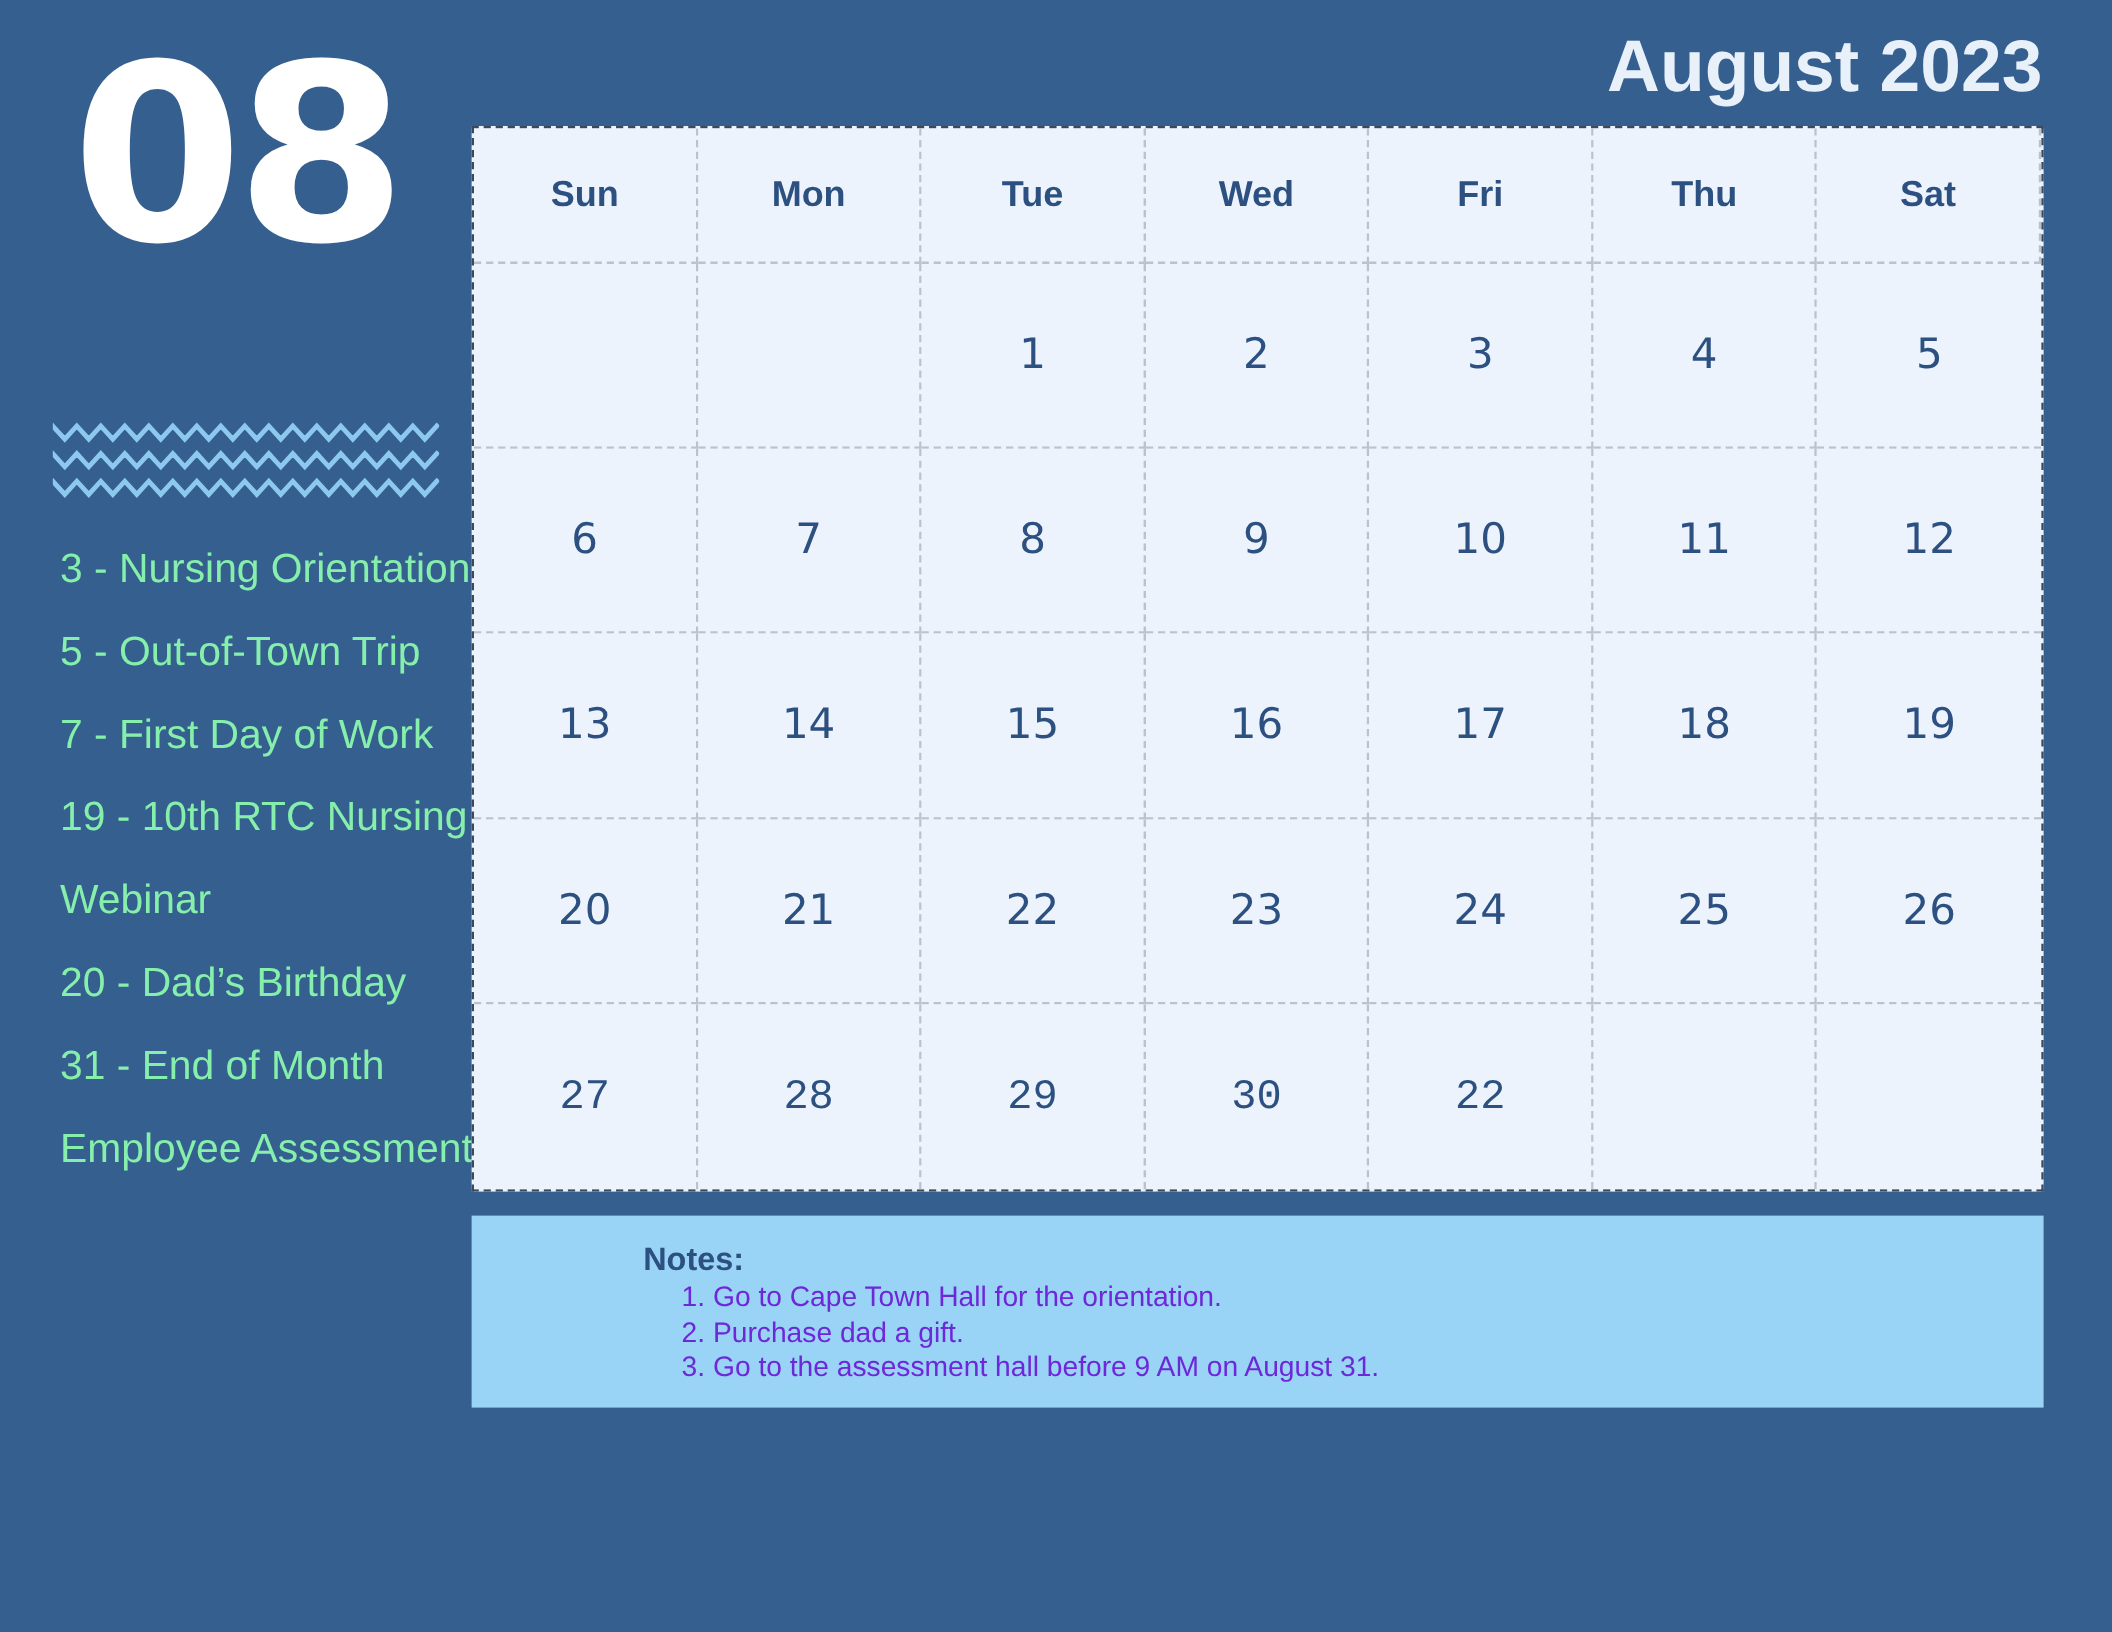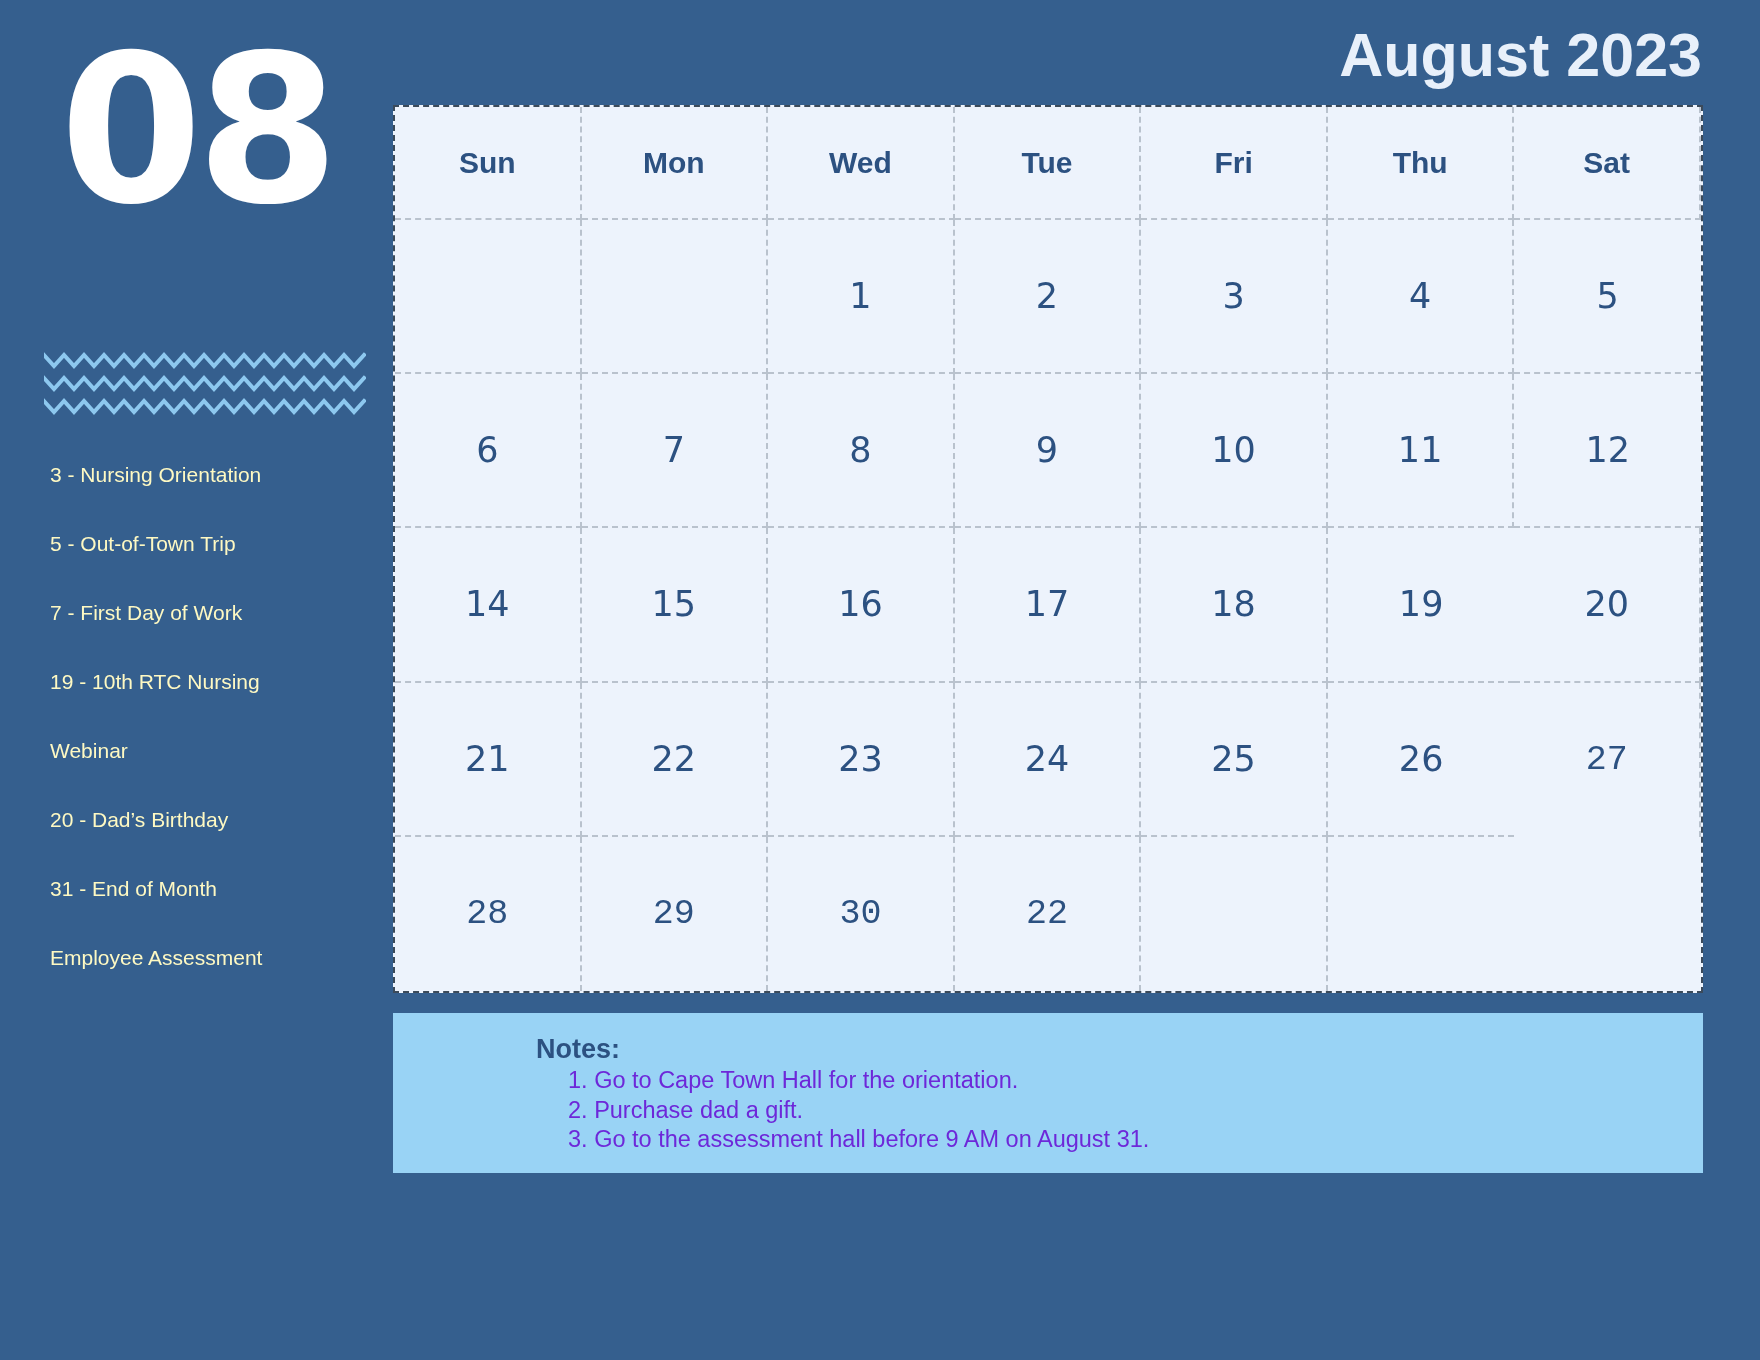--- a/index.html
+++ b/index.html
@@ -55,22 +55,22 @@
   }
 
   #events-list {
     position: absolute;
     left: 50px;
     top: 440px;
     width: 340px;
   }
 
   .event-item {
-    color: #fef9c3;
-    font-size: 21px;
+    color: #86efac;
+    font-size: 34px;
     line-height: 69px;
     white-space: nowrap;
   }
 
   
   #month-title {
     position: absolute;
     right: 58px;
     top: 18px;
     color: #e8f0fa;
@@ -185,39 +185,40 @@
         <div class="event-item">Employee Assessment</div>
       </div>
 
   </aside>
 
   <h1 id="month-title">August 2023</h1>
 
   <div id="calendar-grid">
       <div class="dow-cell">Sun</div>
       <div class="dow-cell">Mon</div>
+      <div class="dow-cell">Tue</div>
       <div class="dow-cell">Wed</div>
-      <div class="dow-cell">Tue</div>
       <div class="dow-cell">Fri</div>
       <div class="dow-cell">Thu</div>
       <div class="dow-cell">Sat</div>
       <div class="day-cell"></div>
       <div class="day-cell"></div>
       <div class="day-cell">1</div>
       <div class="day-cell">2</div>
       <div class="day-cell">3</div>
       <div class="day-cell">4</div>
       <div class="day-cell col-last">5</div>
       <div class="day-cell">6</div>
       <div class="day-cell">7</div>
       <div class="day-cell">8</div>
       <div class="day-cell">9</div>
       <div class="day-cell">10</div>
       <div class="day-cell">11</div>
       <div class="day-cell col-last">12</div>
+      <div class="day-cell">13</div>
       <div class="day-cell">14</div>
       <div class="day-cell">15</div>
       <div class="day-cell">16</div>
       <div class="day-cell">17</div>
       <div class="day-cell">18</div>
       <div class="day-cell col-last">19</div>
       <div class="day-cell">20</div>
       <div class="day-cell">21</div>
       <div class="day-cell">22</div>
       <div class="day-cell">23</div>

